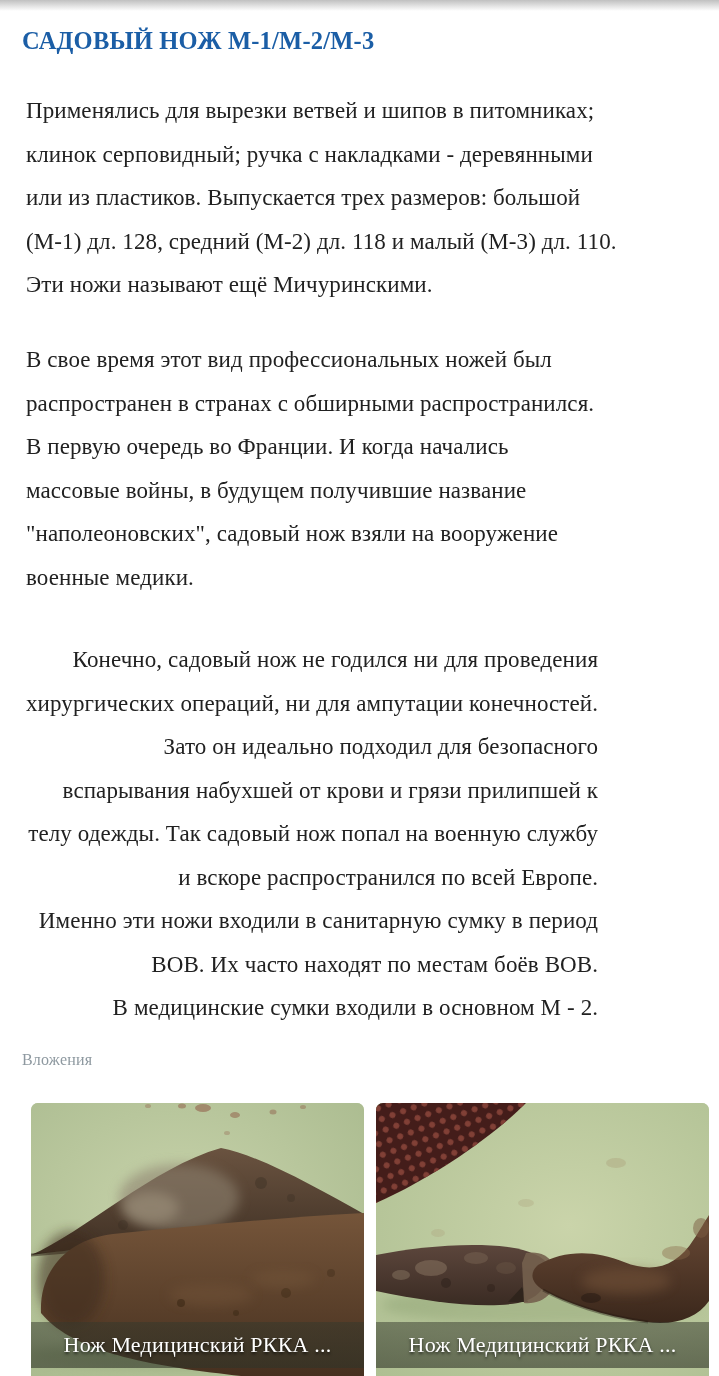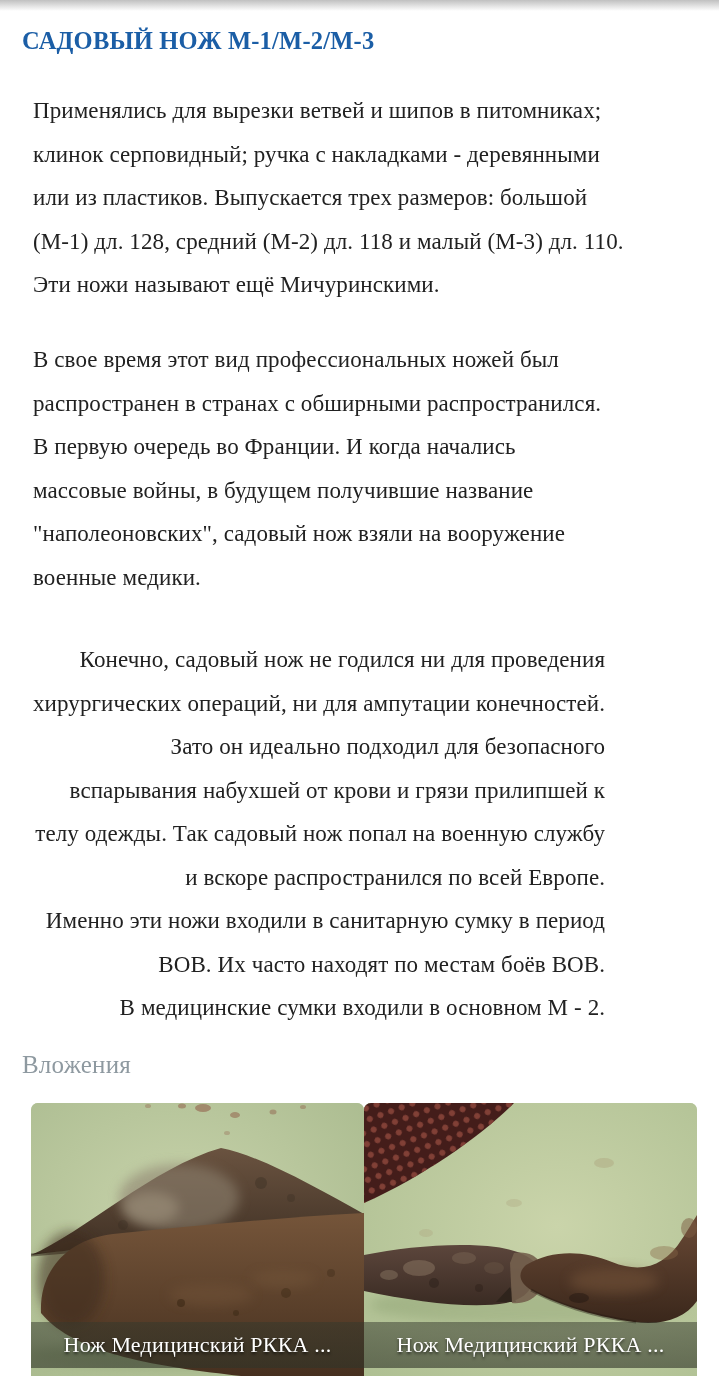--- a/index.html
+++ b/index.html
@@ -10,29 +10,29 @@
   .top-fade{
     position:absolute;top:0;left:0;right:0;height:11px;
     background:linear-gradient(to bottom, rgba(105,105,105,.42), rgba(255,255,255,0));
     pointer-events:none;
   }
   .title{
     position:absolute;top:11px;left:22px;
     font-size:24.5px;font-weight:700;color:#1b5ea6;letter-spacing:.2px;white-space:pre;
   }
   .para{
-    position:absolute;left:33px;
+    position:absolute;left:26px;
     font-size:23px;line-height:43.5px;color:#212121;white-space:pre;letter-spacing:.1px;
   }
   .p1{top:89px;} .p2{top:338px;} .p3{top:638px;text-align:right;}
   .attach-label{
     position:absolute;top:1051px;left:22px;
-    font-size:25px;color:#8e99a0;letter-spacing:.2px;
+    font-size:16px;color:#8e99a0;letter-spacing:.2px;
   }
-  .tiles{position:absolute;top:1103px;left:22px;display:flex;padding-left:9px;}
+  .tiles{position:absolute;top:1103px;left:22px;display:flex;gap:12px;padding-left:9px;}
   .tile{
     position:relative;width:333px;height:273px;background:#b7c89d;
     border-radius:7px 7px 0 0;overflow:hidden;cursor:pointer;
   }
   .tile svg{display:block;width:333px;height:273px;}
   .cap{
     position:absolute;left:0;right:0;bottom:8px;height:46px;
     background:linear-gradient(to bottom, rgba(52,56,44,.50), rgba(48,52,40,.60));
     display:flex;align-items:center;justify-content:center;
   }

